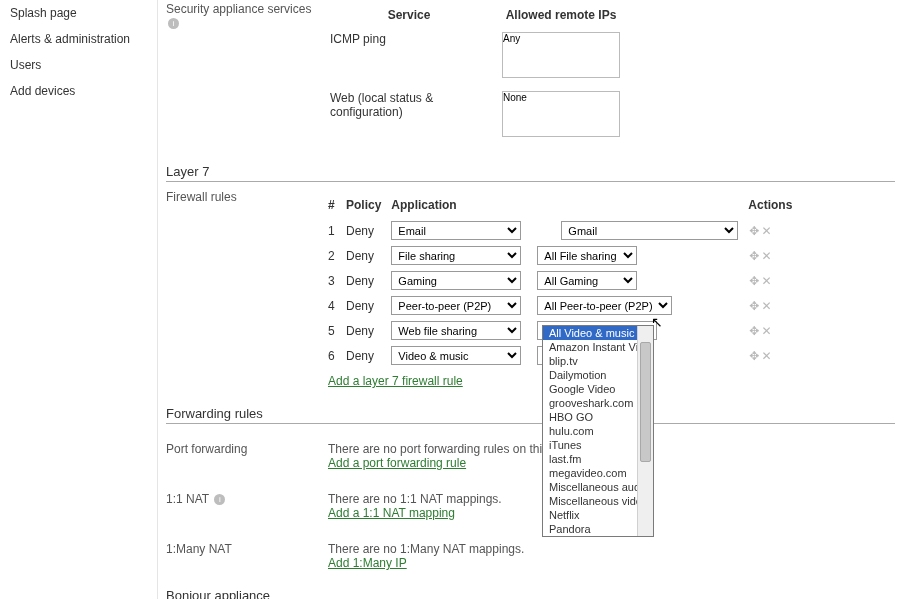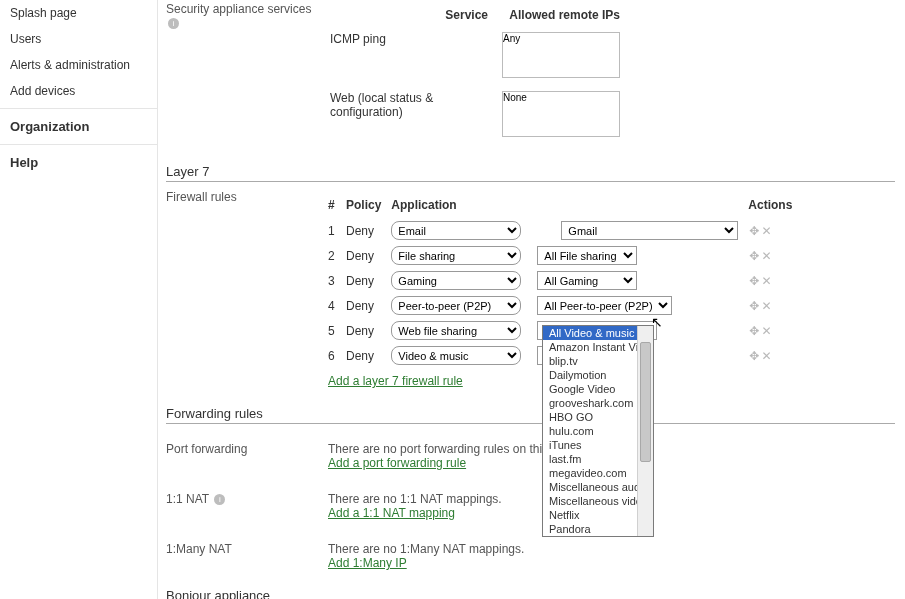--- a/index.html
+++ b/index.html
@@ -10,31 +10,31 @@
   .sidebar .section-header { padding:10px 10px 6px; font-weight:bold; color:#333; font-size:13px; border-top:1px solid #e5e5e5; margin-top:4px; }
   .main { position:absolute; left:162px; top:0; right:0; bottom:0; padding:0 10px 0 4px; }
 
   .row { display:flex; align-items:flex-start; }
   .label-col { width:162px; flex:0 0 162px; padding:0 10px 0 0; color:#555; }
   .content-col { flex:1; }
 
   .section-title { font-weight:normal; font-size:13px; border-bottom:1px solid #aaa; padding:4px 0 2px; margin-top:14px; }
 
   
-  .svc-table th { text-align:right; font-weight:bold; color:#333; font-size:12px; padding:4px 12px 4px 0; }
+  .svc-table th { text-align:center; font-weight:bold; color:#333; font-size:12px; padding:4px 12px 4px 0; }
   .svc-table td { padding:4px 12px 4px 0; vertical-align:top; }
   .svc-table textarea { width:118px; height:46px; font-family:inherit; font-size:10px; padding:0; resize:none; border:1px solid #bbb; }
   .info-icon { display:inline-block; width:11px; height:11px; border-radius:50%; background:#bdbdbd; color:#fff; font-size:8px; line-height:11px; text-align:center; margin-left:2px; vertical-align:middle; }
 
   
   .fw-table { border-collapse:separate; border-spacing:0 4px; }
   .fw-table th { text-align:left; font-weight:bold; padding:4px 10px 4px 0; font-size:12px; }
   .fw-table td { padding:1px 10px 1px 0; vertical-align:middle; }
   .fw-table select { font-size:11px; border:1px solid #999; background:#fff; padding:1px 2px; height:19px; }
-  .sel-app { width:130px;border-radius:8px; }
+  .sel-app { width:130px; }
   .sel-sub { width:auto; min-width:100px; }
   .sel-sub.wide { width:177px;margin-left:24px; }
   .sel-sub.open { width:112px; }
 
   .action-icons { color:#b8b8b8; white-space:nowrap; }
   .action-icons span { cursor:pointer; padding:0 1px; }
 
   .link-green { color:#2e7d32; text-decoration:underline; cursor:pointer; }
   .empty-text { color:#555; }
 
@@ -46,27 +46,23 @@
   .dropdown-scrollbar .thumb { position:absolute; left:2px; right:2px; top:16px; height:120px; background:#c8c8c8; border:1px solid #a8a8a8; border-radius:2px; }
 
   .cursor-arrow { position:absolute; font-size:14px; color:#000; pointer-events:none; z-index:20; }
 </style>
 </head>
 <body>
 
 <div class="sidebar">
   <div id="nav-items">
       <div class="nav-item">Splash page</div>
+      <div class="nav-item">Alerts &amp; administration</div>
       <div class="nav-item">Users</div>
-      <div class="nav-item">Alerts &amp; administration</div>
       <div class="nav-item">Add devices</div>
-    </div>
-  <div id="nav-sections">
-      <div class="section-header">Organization</div>
-      <div class="section-header">Help</div>
     </div>
 </div>
 
 <div class="main">
 
   <div class="row" style="margin-top:2px;">
     <div class="label-col">
       <span>Security appliance services</span>
       <span class="info-icon">i</span>
     </div>

